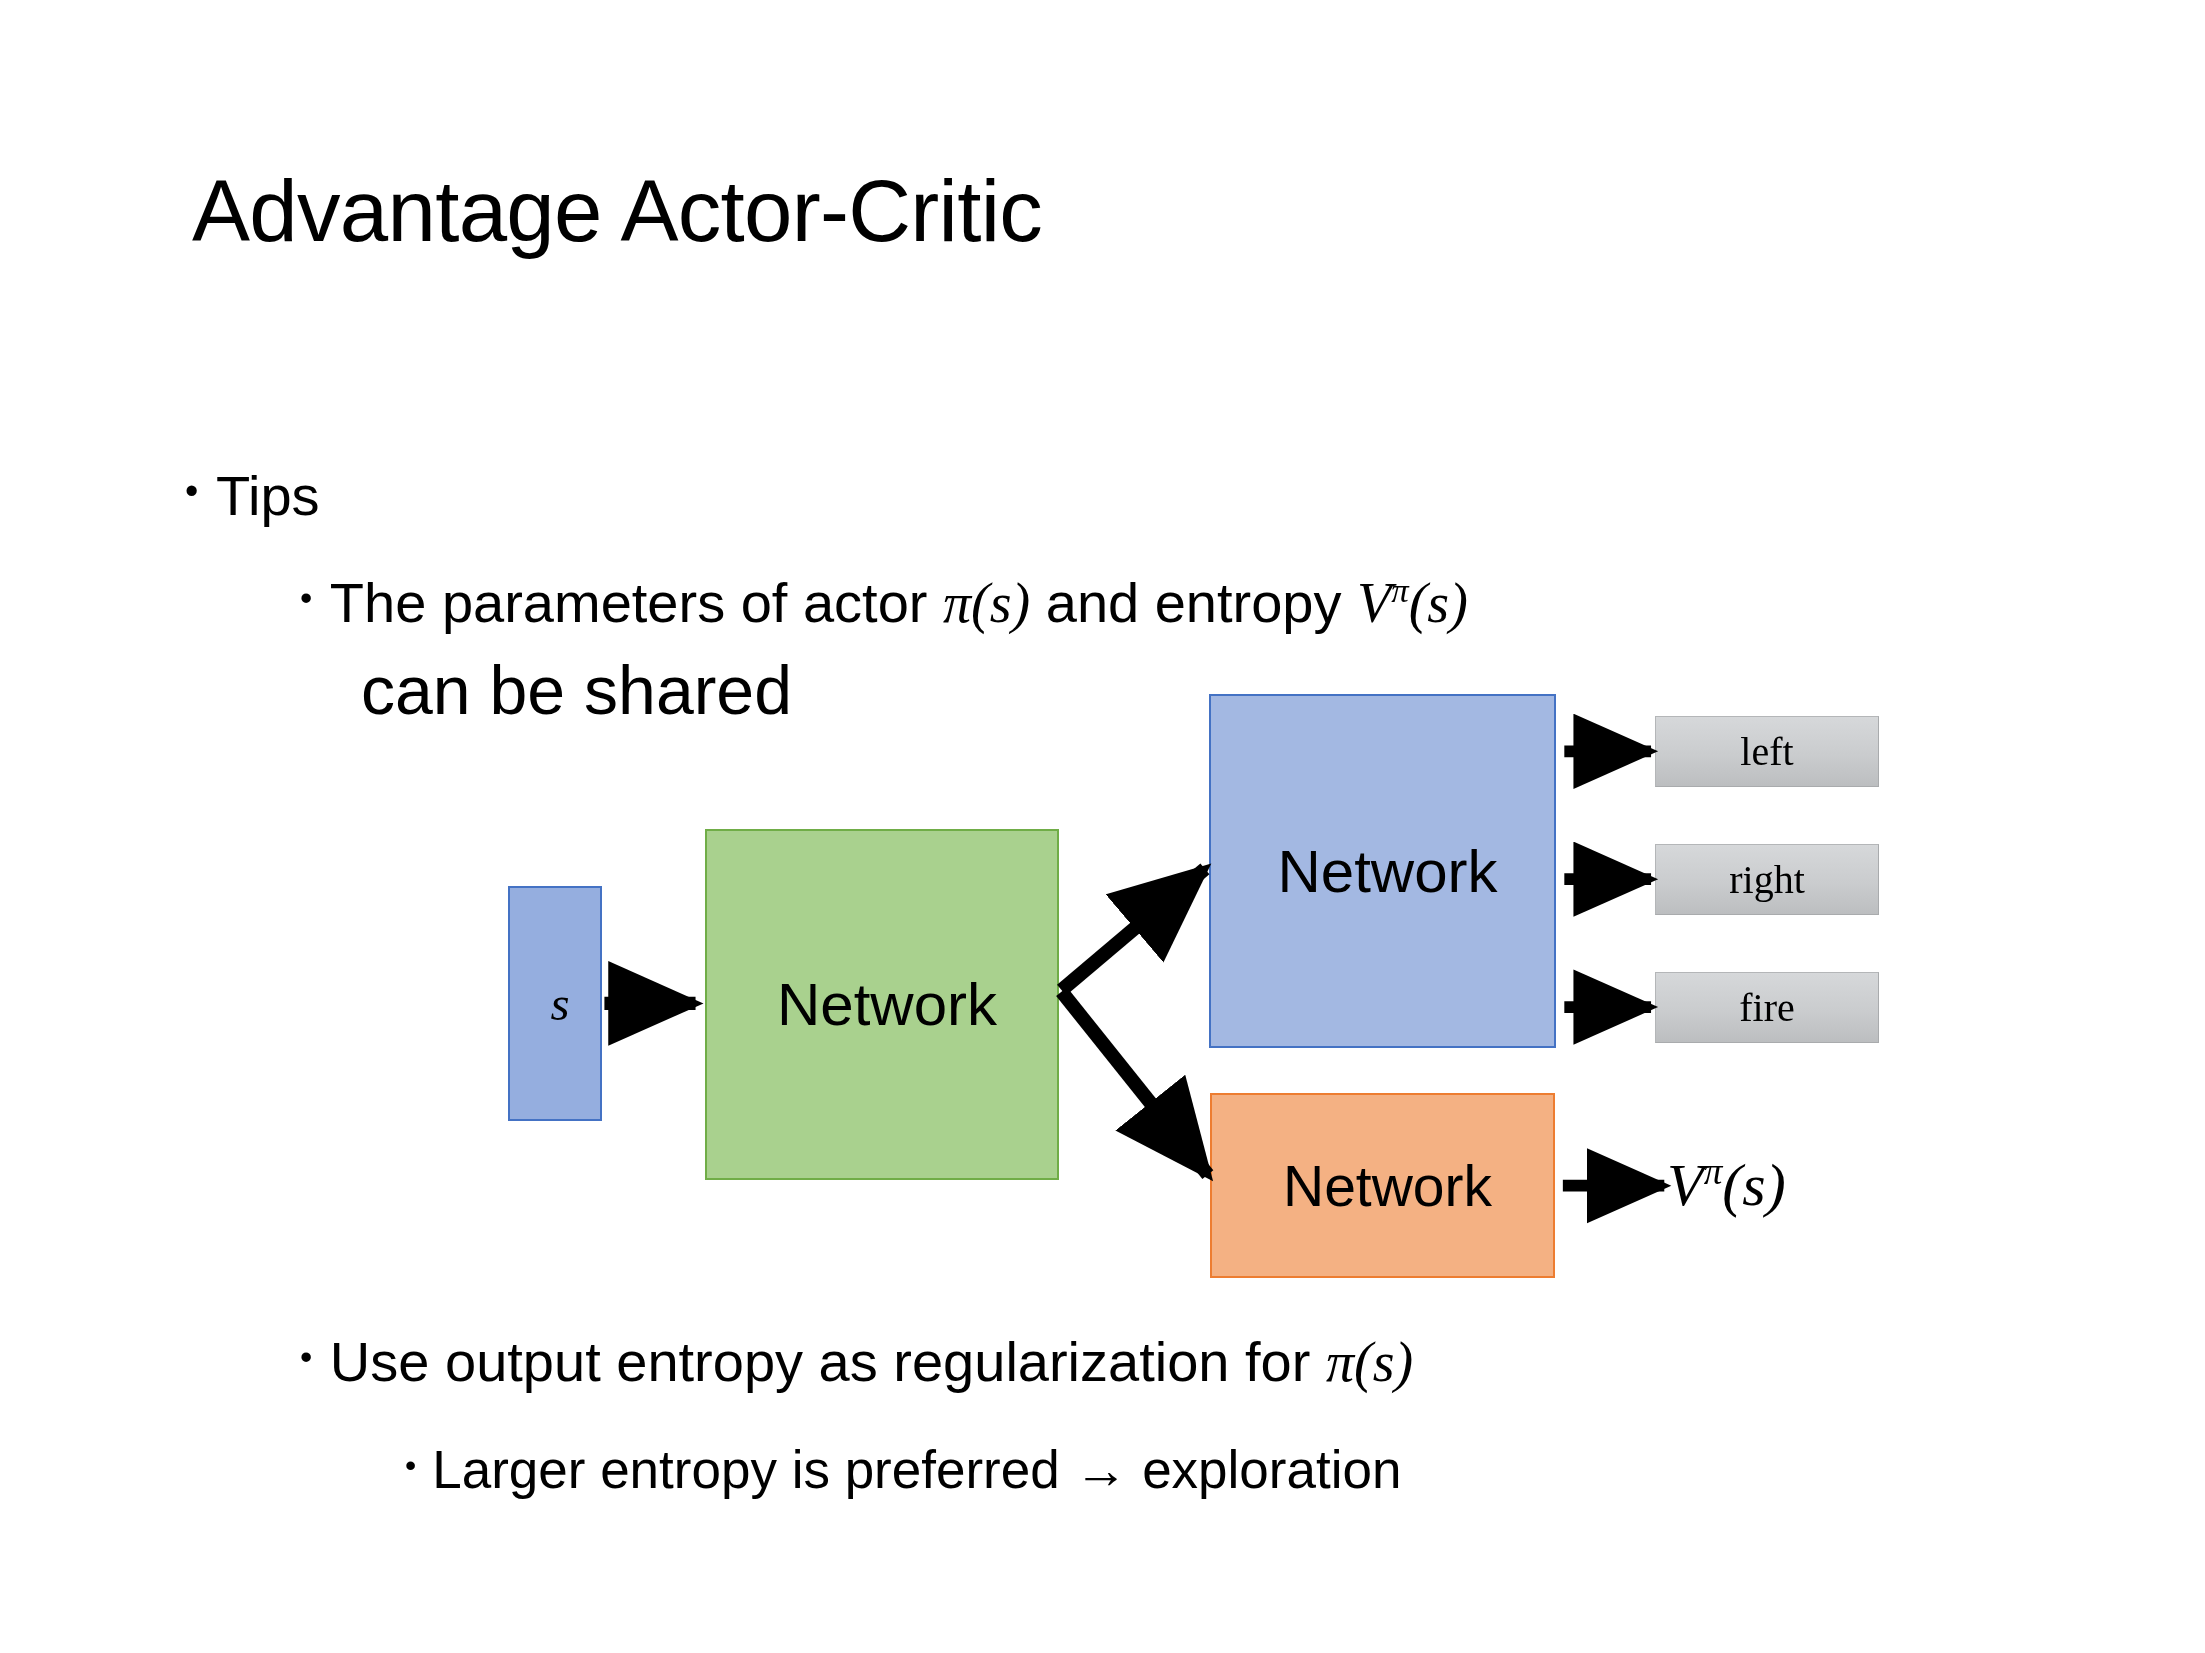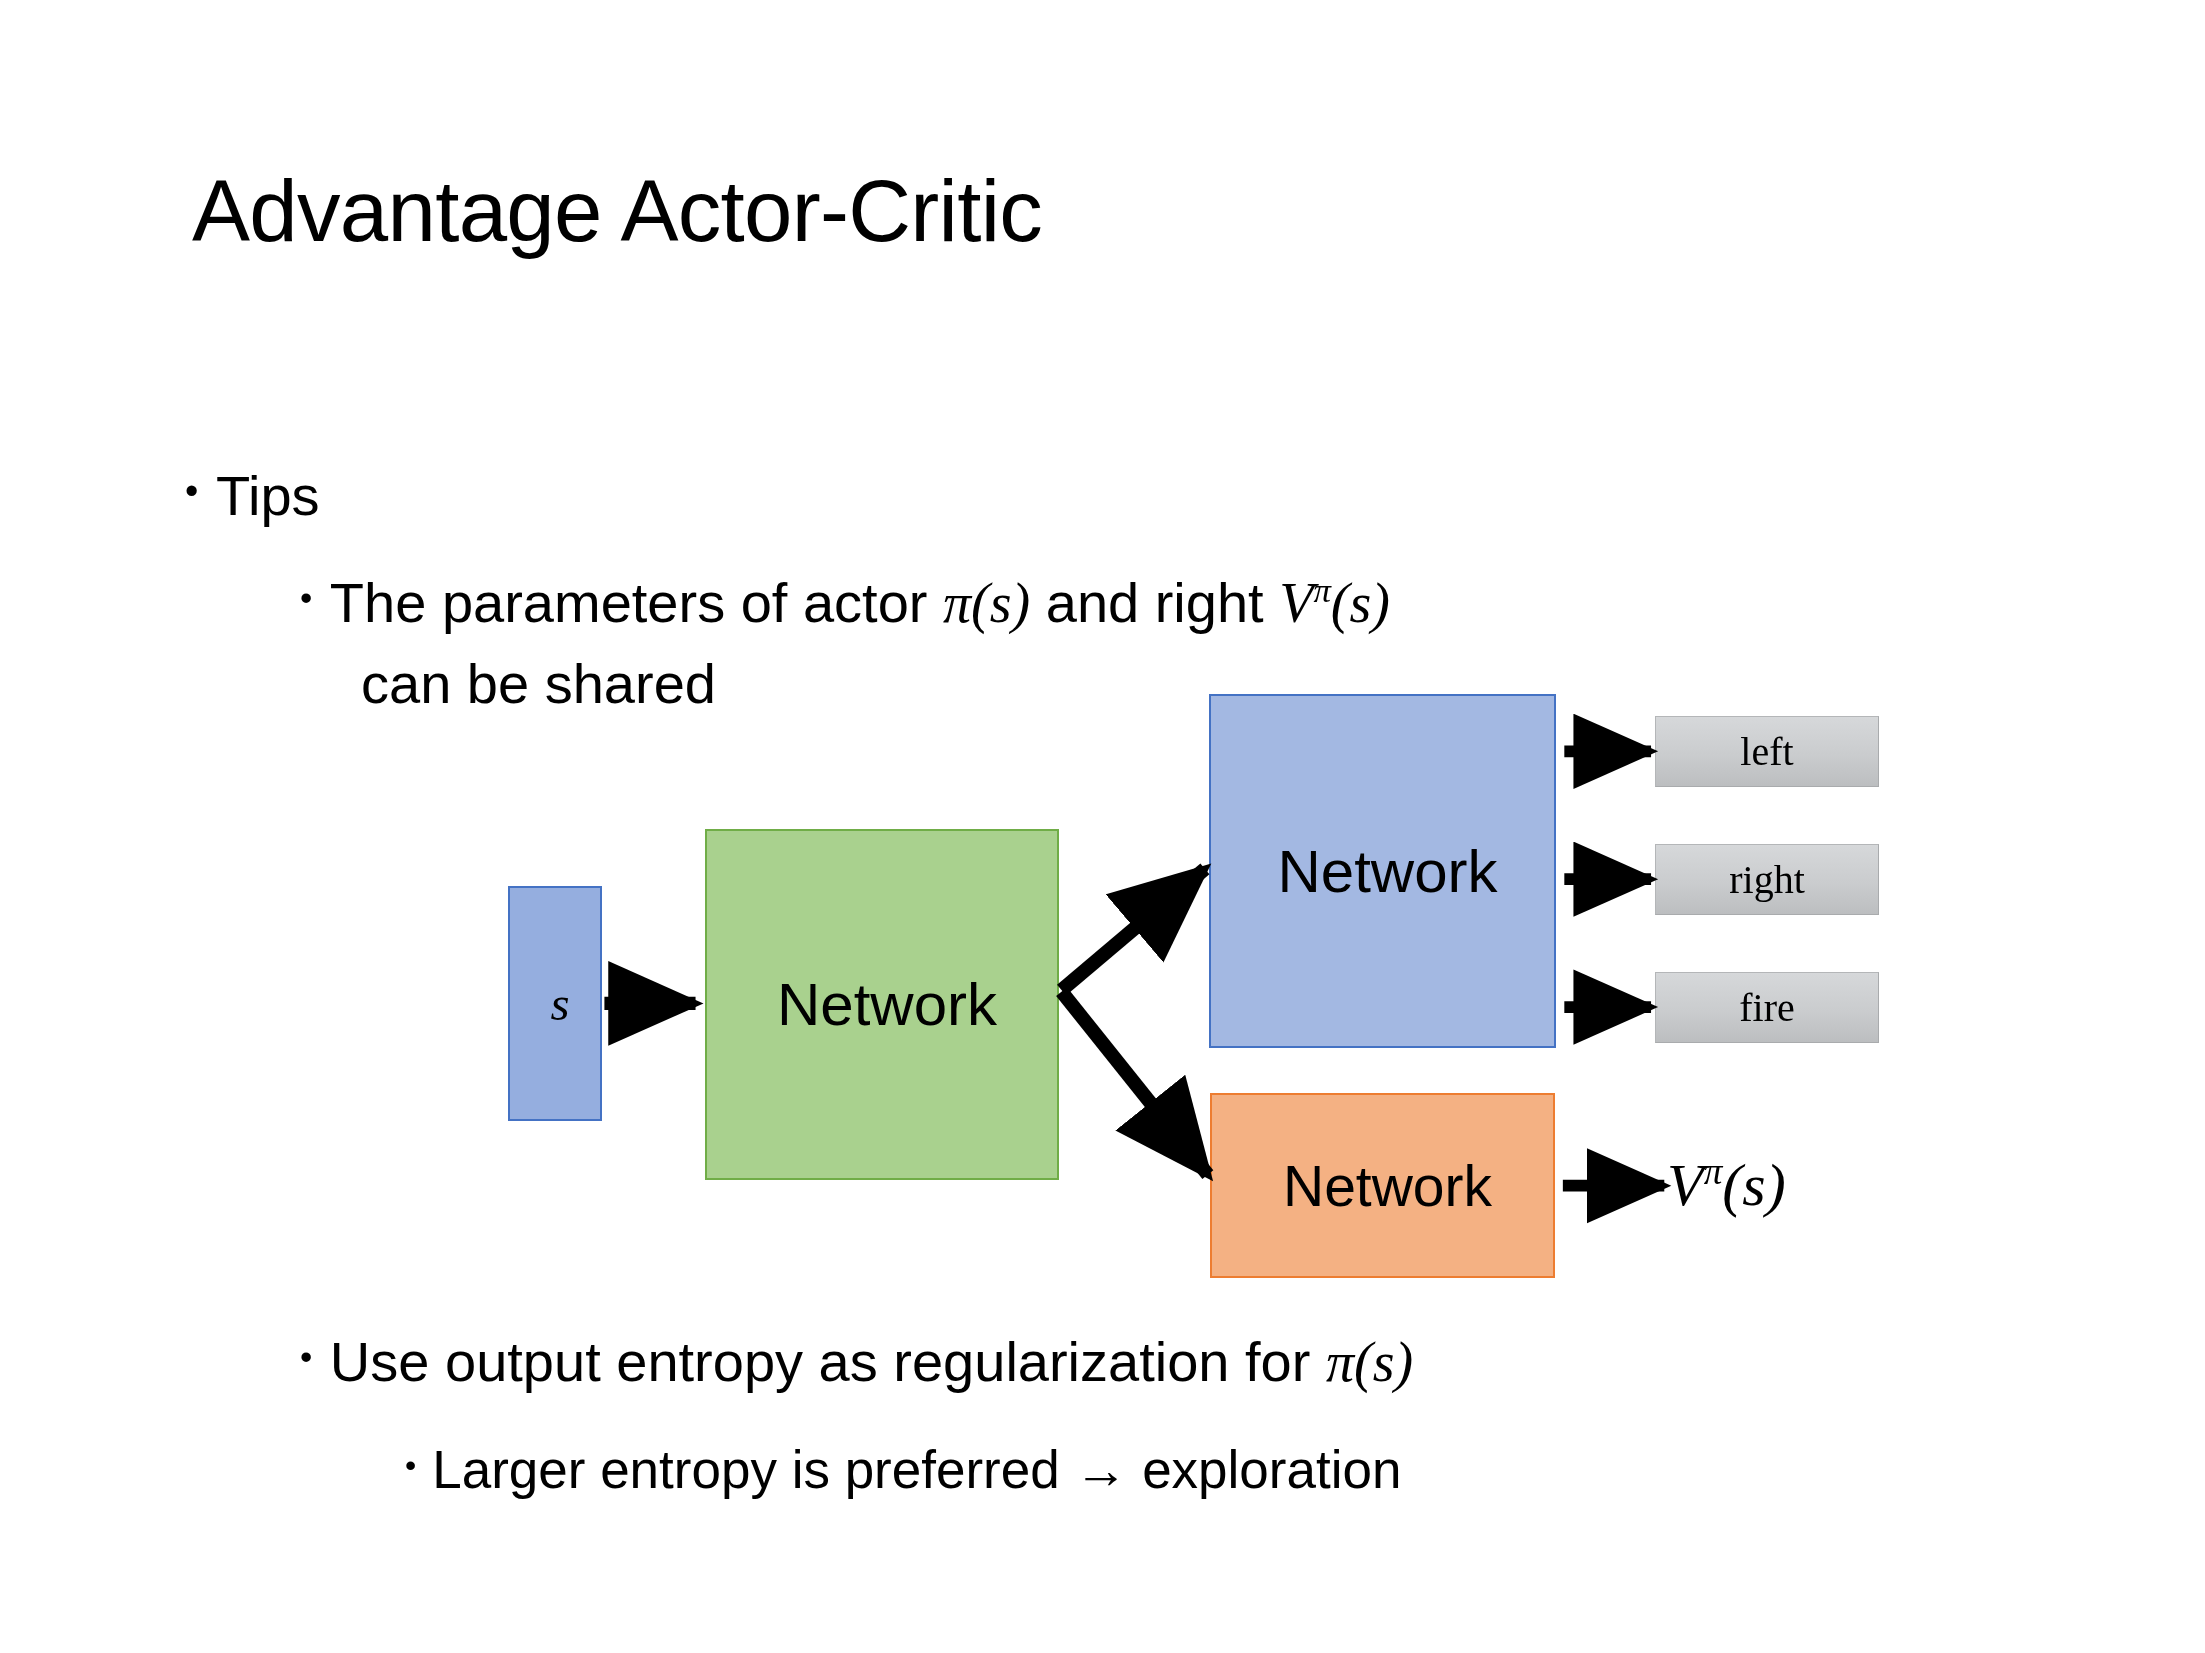--- a/index.html
+++ b/index.html
@@ -59,21 +59,21 @@
   #b-params {
     left: 288px;
     top: 570px;
     font-size: 56px;
   }
   #b-params .bullet-dot { font-size: 35px; top: 10.3px; margin-right: 17.6px; }
   #b-params-line2 {
     position: absolute;
     left: 349px;
     top: 651px;
-    font-size: 56px;
+    font-size: 68px;
     white-space: nowrap;
   }
 
   
   #b-entropy {
     left: 288px;
     top: 1329px;
     font-size: 56px;
   }
   #b-entropy .bullet-dot { font-size: 35px; top: 10.3px; margin-right: 17.6px; }
@@ -194,21 +194,21 @@
 
   <div id="title">Advantage Actor-Critic</div>
 
   <div class="bullet-row" id="b-tips">
     <span class="bullet-dot">•</span>
     <span class="bullet-text">Tips</span>
   </div>
 
   <div class="bullet-row" id="b-params">
     <span class="bullet-dot">•</span>
-    <span class="bullet-text"><span>The parameters of actor </span><span class="math">π(s)</span><span> and right </span><span class="math">V</span><span class="math sup">π</span><span class="math">(s)</span></span>
+    <span class="bullet-text"><span>The parameters of actor </span><span class="math">π(s)</span><span> and entropy </span><span class="math">V</span><span class="math sup">π</span><span class="math">(s)</span></span>
   </div>
 
   <div id="b-params-line2">can be shared</div>
 
   <div class="dbox" id="box-s">
     <span class="math">s</span>
   </div>
 
   <div class="dbox" id="box-net-shared">
     <span>Network</span>

